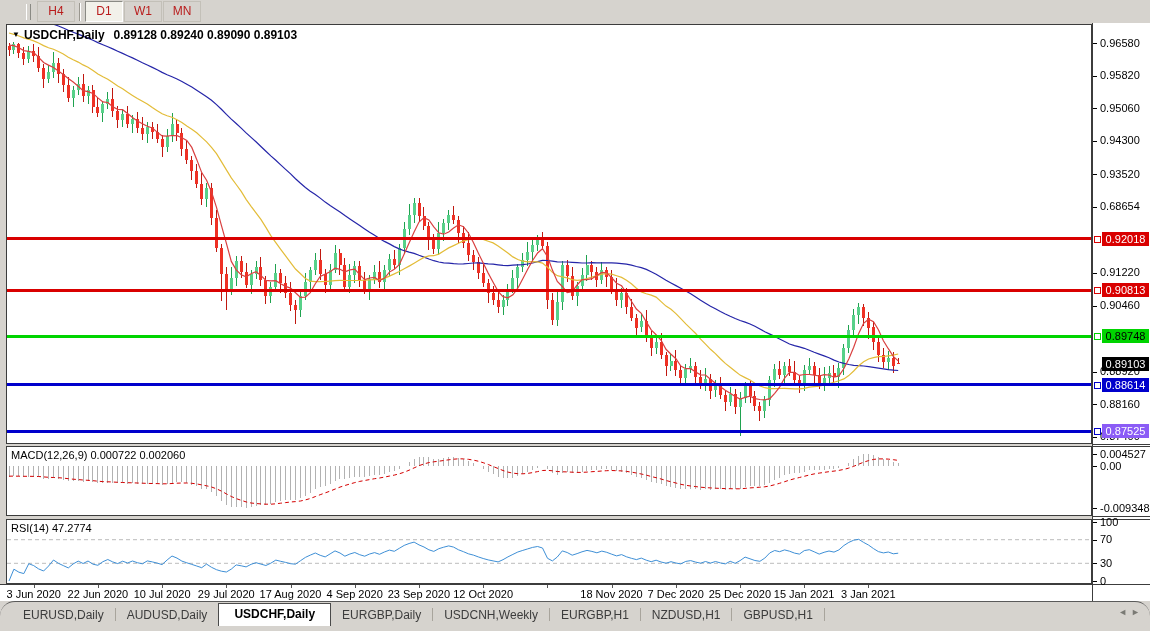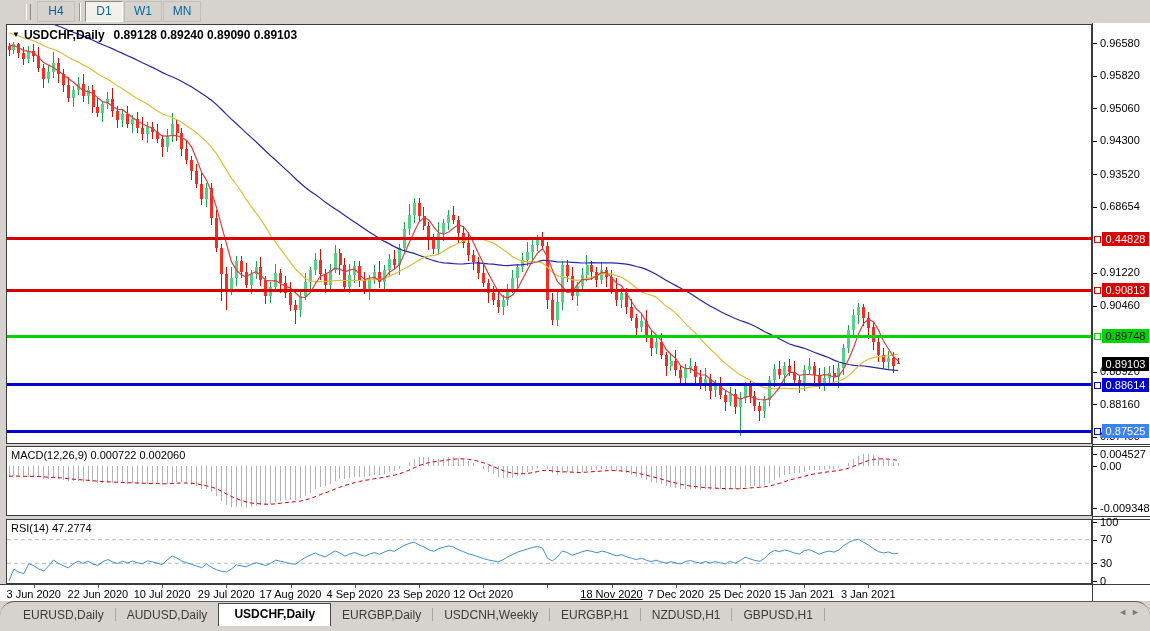--- a/index.html
+++ b/index.html
@@ -1,20 +1,20 @@
 <!DOCTYPE html>
 <html><head>
 <meta charset="utf-8">
 <style>
   html,body{margin:0;padding:0;width:1150px;height:631px;overflow:hidden;
     background:#d6d3ce;font-family:"Liberation Sans",sans-serif;-webkit-font-smoothing:none;}
   #toolbar{position:absolute;left:0;top:0;width:1150px;height:23px;background:#d6d3ce;
     border-bottom:1px solid #9a978f;display:flex;align-items:center;}
   .grip{width:3px;height:16px;border-left:1px solid #fff;border-right:1px solid #8a8a84;margin:0 6px 0 26px;}
-  .tfbtn{min-width:30px;height:19px;line-height:18px;text-align:center;font-size:12px;color:#0369a1;
+  .tfbtn{min-width:30px;height:19px;line-height:18px;text-align:center;font-size:12px;color:#b91c1c;
     border:1px solid #c3c0b8;background:transparent;margin-right:1px;padding:0 3px;cursor:default;}
   .tfbtn.active{background:#f2f1ea;border-color:#8a8a84 #ffffff #ffffff #8a8a84;border-style:solid;}
   .tfdivider{width:1px;height:18px;background:#9a978f;border-right:1px solid #fff;margin:0 4px 0 3px;}
   #chartwin{position:absolute;left:0;top:23px;width:1150px;height:578px;background:#d6d3ce;}
   .pane{position:absolute;left:6px;width:1086px;background:#fff;border:1px solid #3c3c3c;box-sizing:border-box;}
   #main-pane{top:1px;height:420px;}
   #macd-pane{top:423px;height:70px;}
   #rsi-pane{top:496px;height:65px;}
   .pane svg{position:absolute;left:0;top:0;}
   #chart-title{position:absolute;left:5px;top:3px;font-size:12px;color:#000;white-space:pre;}
@@ -645,21 +645,21 @@
       <div class="date-label" style="left: 247.5px;">17 Aug 2020</div>
       <div class="date-tick" style="left: 354.7px;"></div>
       <div class="date-label" style="left: 311.7px;">4 Sep 2020</div>
       <div class="date-tick" style="left: 418.9px;"></div>
       <div class="date-label" style="left: 375.9px;">23 Sep 2020</div>
       <div class="date-tick" style="left: 483.1px;"></div>
       <div class="date-label" style="left: 440.1px;">12 Oct 2020</div>
       <div class="date-tick" style="left: 547.3px;"></div>
       <div class="date-label" style="left: 520px; margin-top: 32px;">30 Oct 2020</div>
       <div class="date-tick" style="left: 611.5px;"></div>
-      <div class="date-label" style="left: 568.5px; text-decoration: underline;">18 Nov 2020</div>
+      <div class="date-label" style="left: 568.5px;">18 Nov 2020</div>
       <div class="date-tick" style="left: 675.7px;"></div>
       <div class="date-label" style="left: 632.7px;">7 Dec 2020</div>
       <div class="date-tick" style="left: 739.9px;"></div>
       <div class="date-label" style="left: 696.9px;">25 Dec 2020</div>
       <div class="date-tick" style="left: 804.1px;"></div>
       <div class="date-label" style="left: 761.1px;">15 Jan 2021</div>
       <div class="date-tick" style="left: 868.3px;"></div>
       <div class="date-label" style="left: 825.3px;">3 Jan 2021</div>
     </div>
   <div id="price-axis">
@@ -698,29 +698,29 @@
       <div class="ax-text" style="top: 478.5px;">-0.009348</div>
       <div class="ax-dash" style="top: 499px;"></div>
       <div class="ax-text" style="top: 492.5px;">100</div>
       <div class="ax-dash" style="top: 516.7px;"></div>
       <div class="ax-text" style="top: 510.2px;">70</div>
       <div class="ax-dash" style="top: 540.3px;"></div>
       <div class="ax-text" style="top: 533.8px;">30</div>
       <div class="ax-dash" style="top: 558px;"></div>
       <div class="ax-text" style="top: 551.5px;">0</div>
       <div class="ax-sq" style="top: 212.71px; border-color: rgb(217, 0, 0);"></div>
-      <div class="ax-box" style="top: 208.71px; background: rgb(217, 0, 0); color: rgb(255, 255, 255);">0.44828</div>
+      <div class="ax-box" style="top: 208.71px; background: rgb(217, 0, 0); color: rgb(255, 255, 255);">0.92018</div>
       <div class="ax-sq" style="top: 264.404px; border-color: rgb(217, 0, 0);"></div>
       <div class="ax-box" style="top: 260.404px; background: rgb(217, 0, 0); color: rgb(255, 255, 255);">0.90813</div>
       <div class="ax-sq" style="top: 310.093px; border-color: rgb(0, 212, 0);"></div>
       <div class="ax-box" style="top: 306.093px; background: rgb(0, 212, 0); color: rgb(0, 0, 0);">0.89748</div>
       <div class="ax-sq" style="top: 358.741px; border-color: rgb(0, 0, 204);"></div>
       <div class="ax-box" style="top: 354.741px; background: rgb(0, 0, 204); color: rgb(255, 255, 255);">0.88614</div>
       <div class="ax-sq" style="top: 405.459px; border-color: rgb(0, 0, 204);"></div>
-      <div class="ax-box" style="top: 401.459px; background: #3b82f6; color: rgb(255, 255, 255);">0.87525</div>
+      <div class="ax-box" style="top: 401.459px; background: #8b5cf6; color: rgb(255, 255, 255);">0.87525</div>
       <div class="ax-box" style="top: 333.763px; background: rgb(0, 0, 0); color: rgb(255, 255, 255);">0.89103</div>
     </div>
 </div>
 
 <div id="tabbar">
   <div id="tabs">
       <div class="tab">EURUSD,Daily</div>
       <div class="tabsep"></div>
       <div class="tab">AUDUSD,Daily</div>
       <div class="tab active">USDCHF,Daily</div>

